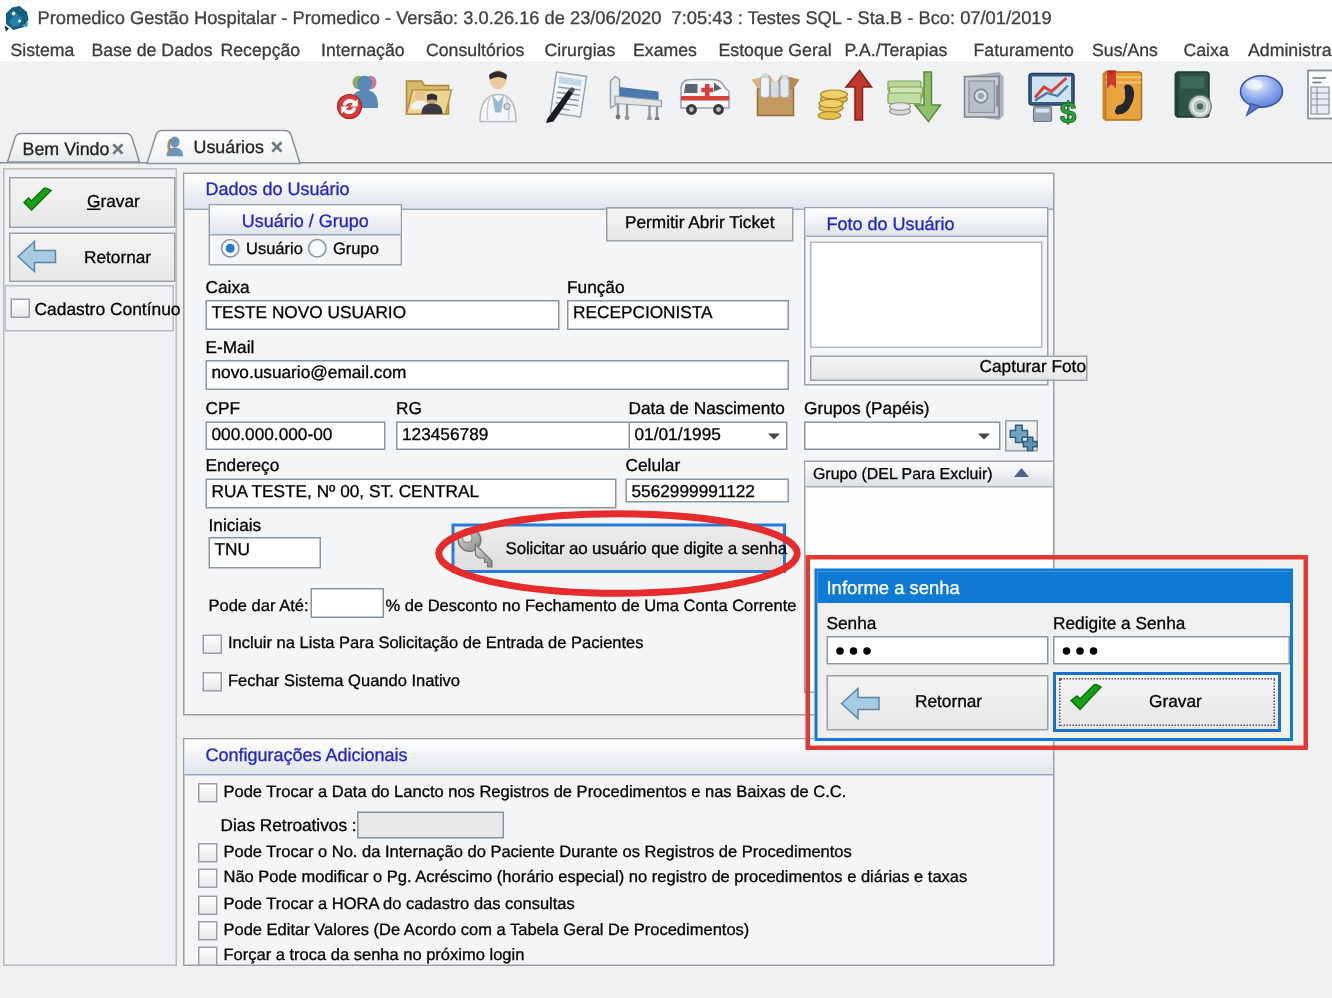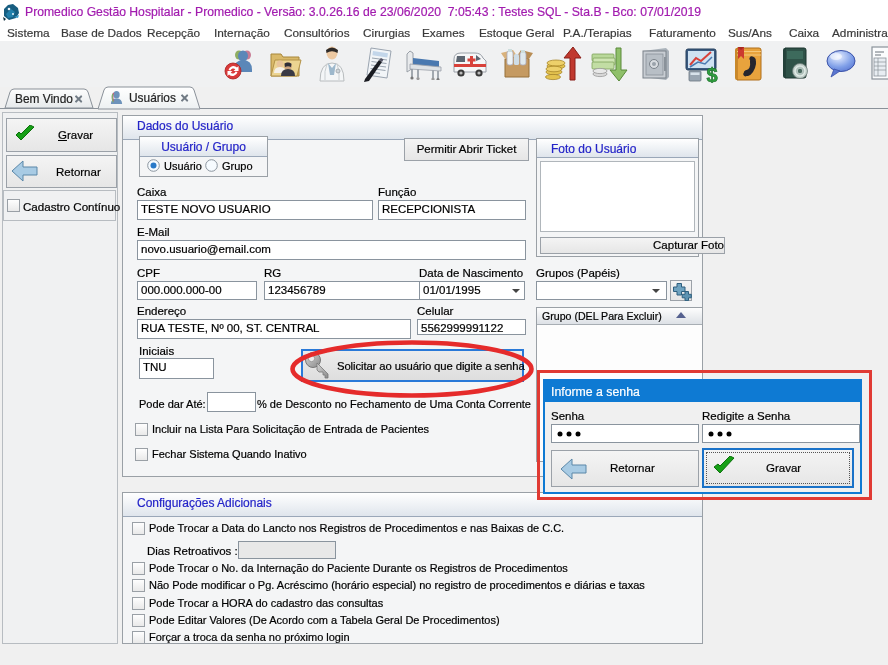--- a/index.html
+++ b/index.html
@@ -1,21 +1,21 @@
 <!DOCTYPE html>
 <html><head>
 <meta charset="utf-8">
 <style>
 * { margin:0; padding:0; box-sizing:border-box; }
 html,body { width:888px; height:665px; overflow:hidden; }
 body { font-family:"Liberation Sans", sans-serif; font-size:12px; color:#000; background:#f0f0f0; position:relative; -webkit-text-stroke:0.2px; }
 .abs { position:absolute; }
 
 #titlebar { left:0; top:0; width:888px; height:22px; background:#fff; }
-#titletext { left:25px; top:5px; font-size:12.2px; color:#a21caf; white-space:nowrap; }
+#titletext { left:25px; top:5px; font-size:12.2px; color:#404040; white-space:nowrap; }
 #menubar { left:0; top:22px; width:888px; height:19px; background:#fff; }
 .mi { position:absolute; top:4px; font-size:11.8px; color:#3a3a3a; white-space:nowrap; }
 #toolbar { left:0; top:41px; width:888px; height:46px; background:#f0f1f2; }
 
 #tabstrip { left:0; top:87px; width:888px; height:23px; background:#f0f0f0; }
 .tabtxt { position:absolute; font-size:11.9px; color:#232323; white-space:nowrap; }
 .tabx { position:absolute; color:#707a84; font-size:11px; font-weight:bold; }
 
 .panel { position:absolute; border:1px solid #9aa0a6; background:#f4f5f6; }
 .phead { position:absolute; left:0; top:0; right:0; height:24px; background:linear-gradient(#ffffff,#dfe5ec); border-bottom:1px solid #9aa7b8; color:#2424c8; padding:3px 0 0 14px; font-size:12px; }

